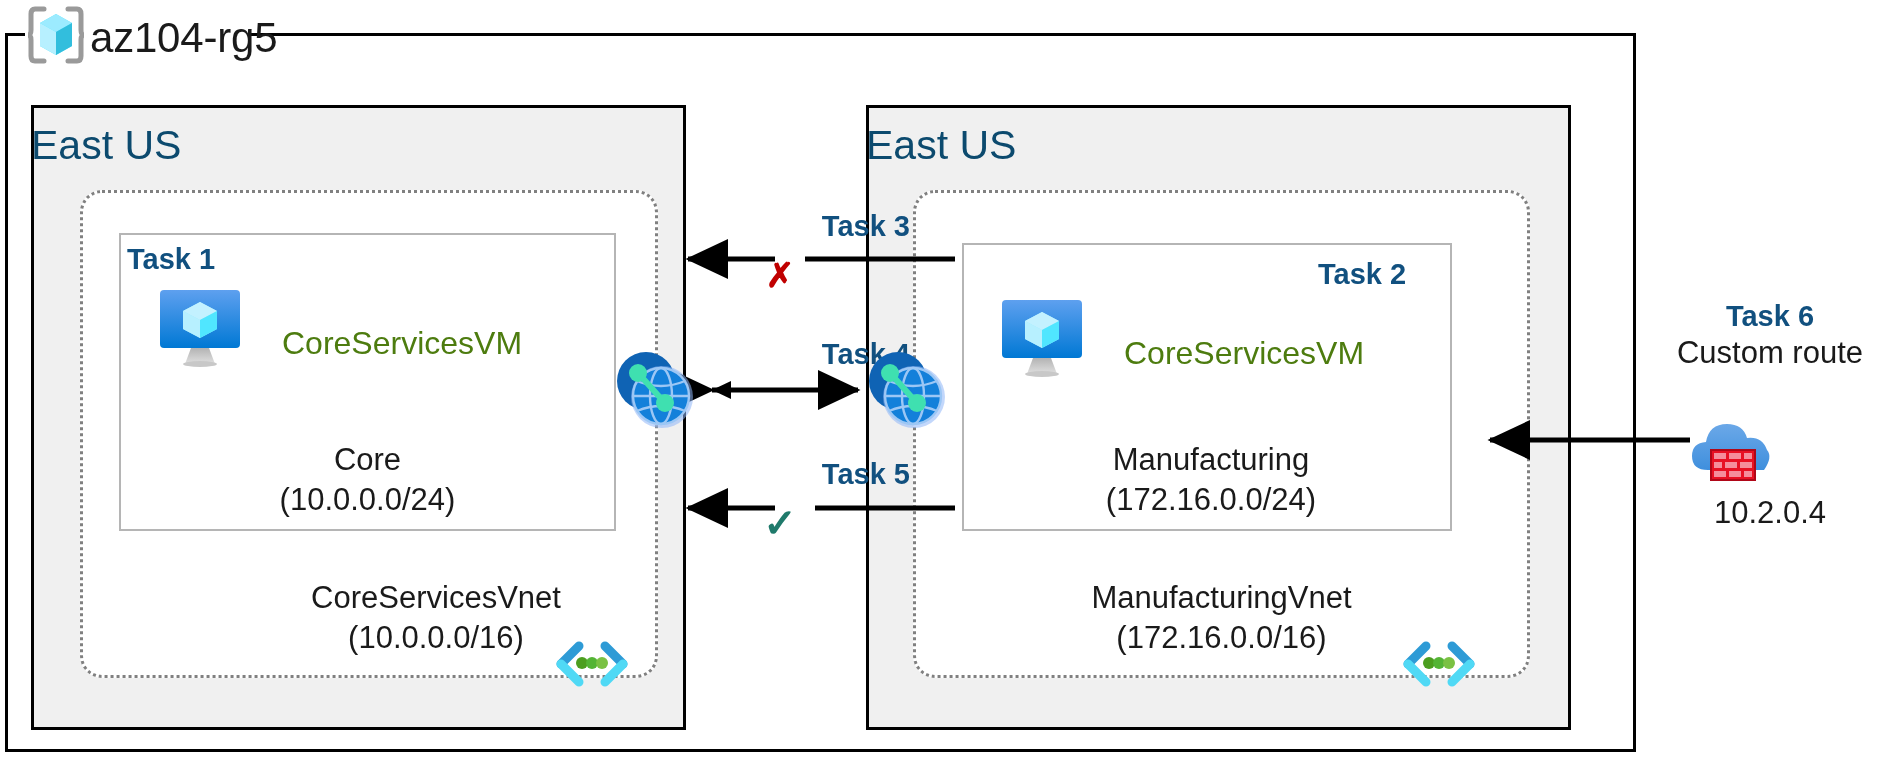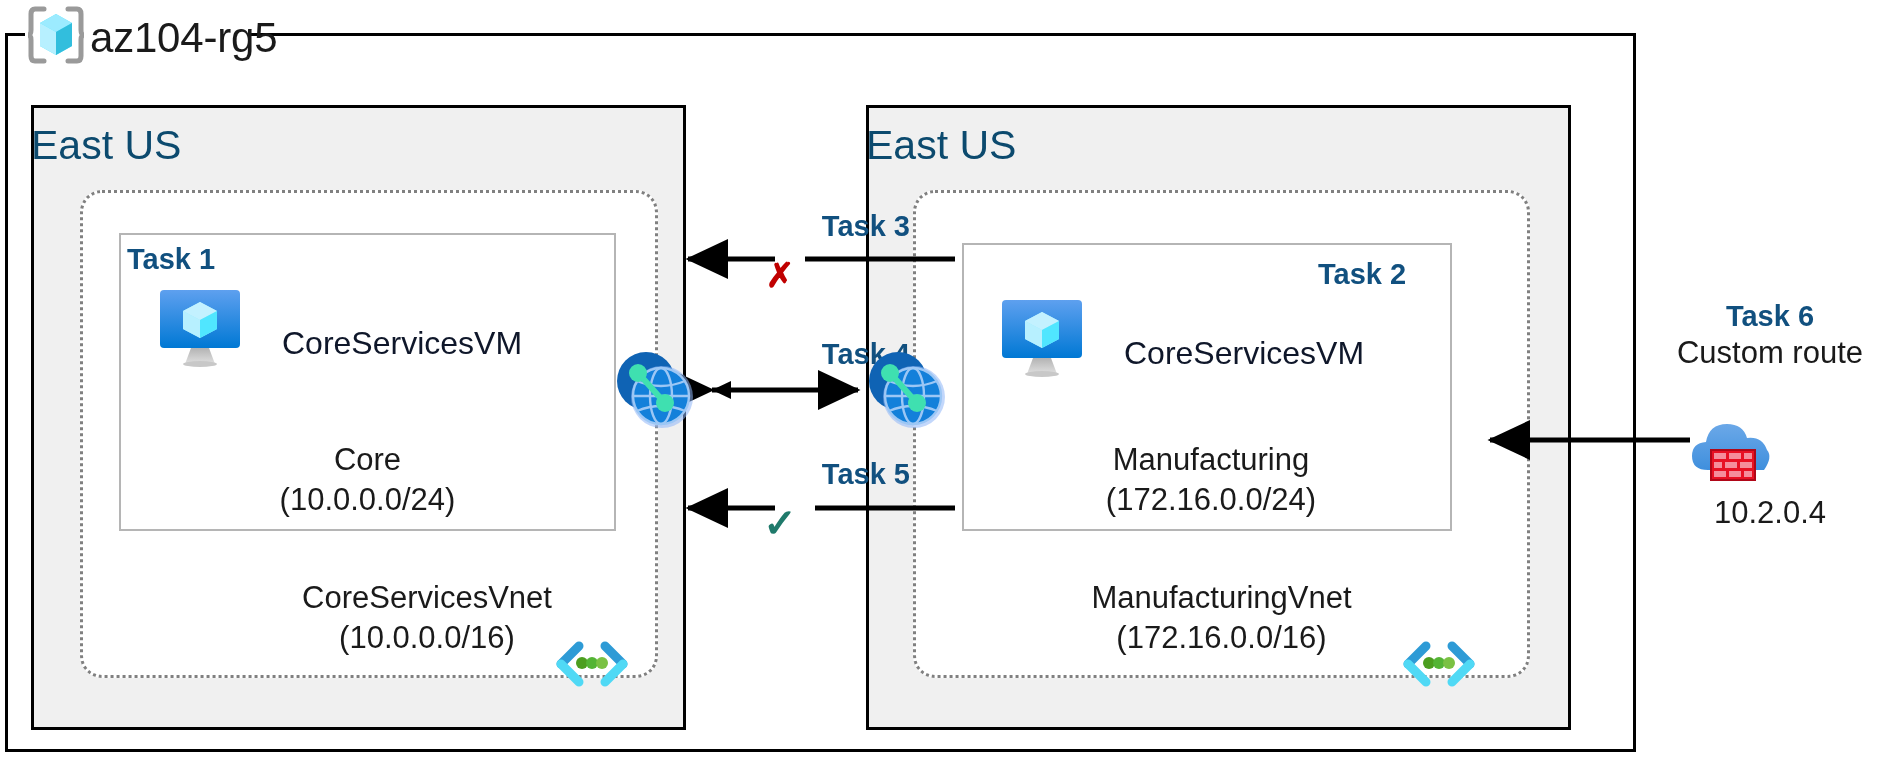--- a/index.html
+++ b/index.html
@@ -122,21 +122,21 @@
     color: #1a1a1a;
     white-space: nowrap;
   }
 
   
   .vm-row-left  { left: 158px; top: 288px; }
   .vm-row-right { left: 1000px; top: 298px; }
   .vm-icon { width: 84px; height: 80px; }
   .vm-name {
     font-size: 32px;
-    color: #0f172a;
+    color: #4d7c0f;
     white-space: nowrap;
   }
   .vm-name-left  { left: 282px; top: 325px; }
   .vm-name-right { left: 1124px; top: 335px; }
 
   
   .sub-text {
     font-size: 31px;
     color: #1a1a1a;
     text-align: center;
@@ -147,21 +147,21 @@
   .sub-text-right { left: 962px; top: 440px; width: 498px; }
 
   
   .vnet-text {
     font-size: 31px;
     color: #1a1a1a;
     text-align: center;
     line-height: 1.28;
     white-space: nowrap;
   }
-  .vnet-text-left  { left: 80px;  top: 578px; width: 694px; }
+  .vnet-text-left  { left: 80px;  top: 578px; width: 694px; padding-left: 9px; }
   .vnet-text-right { left: 913px; top: 578px; width: 617px; }
 
   
   .subnet-icon-left  { left: 553px;  top: 638px; width: 78px; height: 52px; }
   .subnet-icon-right { left: 1400px; top: 638px; width: 78px; height: 52px; }
 
   
   .peer-icon { width: 84px; height: 84px; }
   .peer-left  { left: 612px; top: 347px; }
   .peer-right { left: 864px; top: 347px; }

